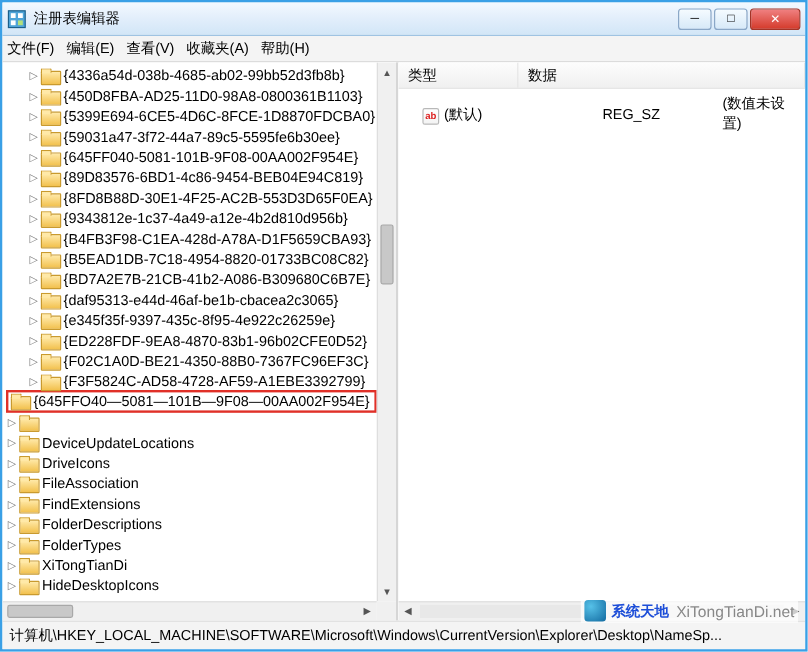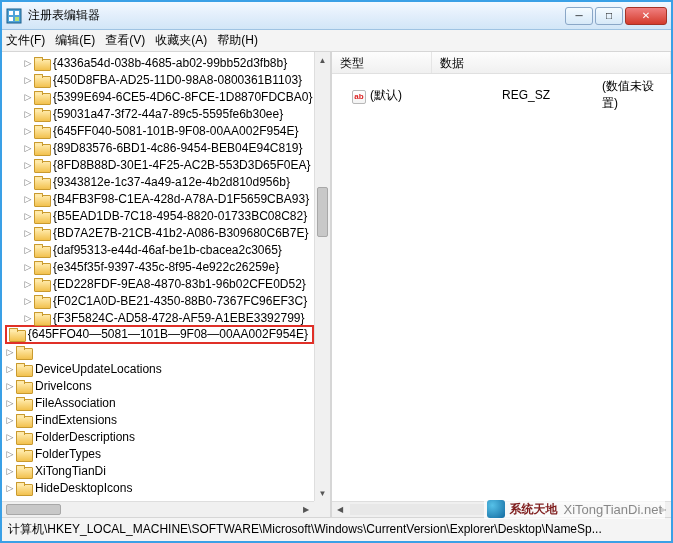--- a/index.html
+++ b/index.html
@@ -44,21 +44,21 @@
 .scrollbar-v .arrow.down { bottom:0; }
 .scrollbar-h { position:absolute; bottom:0; left:0; right:16px; height:16px; background:#f0f0f0; border-top:1px solid #dedede; }
 .scrollbar-h .thumb { position:absolute; top:2px; bottom:2px; left:4px; width:55px; background:#c8c8c8; border:1px solid #a8a8a8; border-radius:2px; }
 .scrollbar-h .arrow { position:absolute; top:0; bottom:0; width:16px; display:flex; align-items:center; justify-content:center; font-size:8px; color:#555; }
 .scrollbar-h .arrow.left { left:0; }
 .scrollbar-h .arrow.right { right:0; }
 .corner { position:absolute; right:0; bottom:0; width:16px; height:16px; background:#f0f0f0; }
 .statusbar { height:24px; border-top:1px solid #d6d6d6; background:#f4f4f4; display:flex; align-items:center; padding:0 6px; font-size:12px; white-space:nowrap; overflow:hidden; }
 .watermark { position:absolute; right:6px; bottom:22px; display:flex; align-items:center; gap:4px; font-size:12px; color:#2a6fb5; background:rgba(255,255,255,0.7); padding:1px 3px; }
 .watermark .wm-icon { width:18px; height:18px; background: radial-gradient(circle at 30% 30%, #56c1e8, #126aa0); border-radius:3px; }
-.watermark .cn { color:#7f1d1d; font-weight:bold; }
+.watermark .cn { color:#1d4ed8; font-weight:bold; }
 .watermark .en { color:#888; font-size:13px; margin-left:2px; }
 .list-scroll-h { position:absolute; bottom:0; left:0; right:0; height:16px; background:#f0f0f0; border-top:1px solid #dedede; }
 .list-scroll-h .arrow { position:absolute; top:0; bottom:0; width:16px; display:flex; align-items:center; justify-content:center; font-size:8px; color:#555; }
 .list-scroll-h .arrow.left { left:0; }
 .list-scroll-h .arrow.right { right:0; }
 .list-scroll-h .thumb { position:absolute; top:2px; bottom:2px; left:18px; right:18px; background:#e8e8e8; }
 </style>
 </head>
 <body>
 

